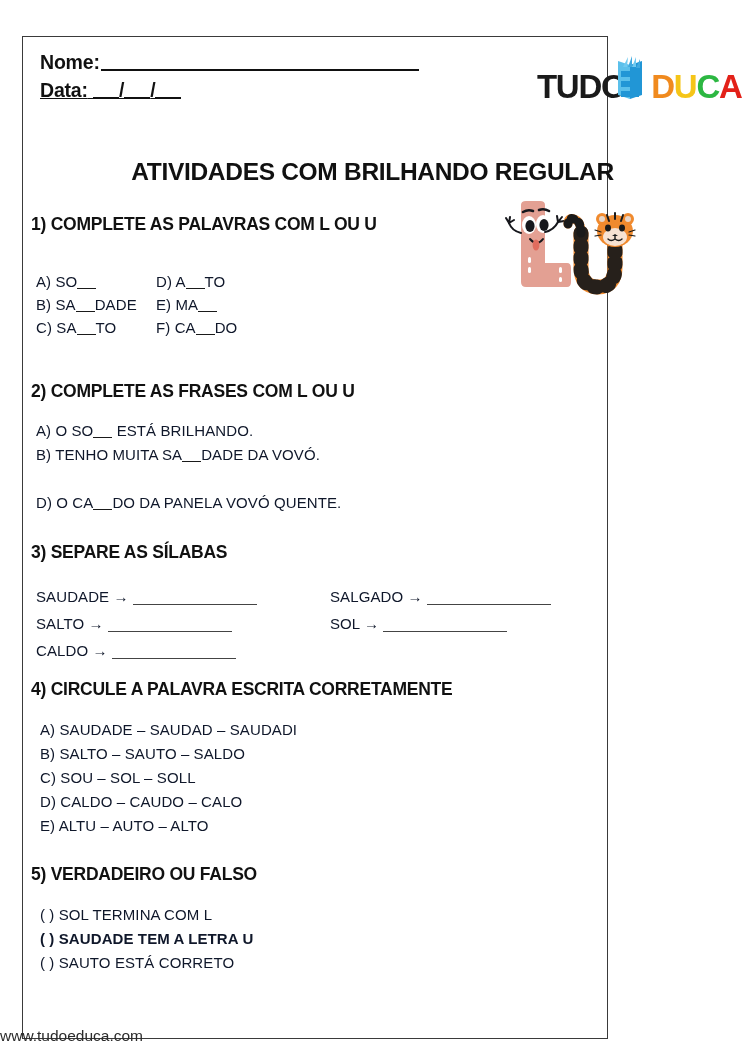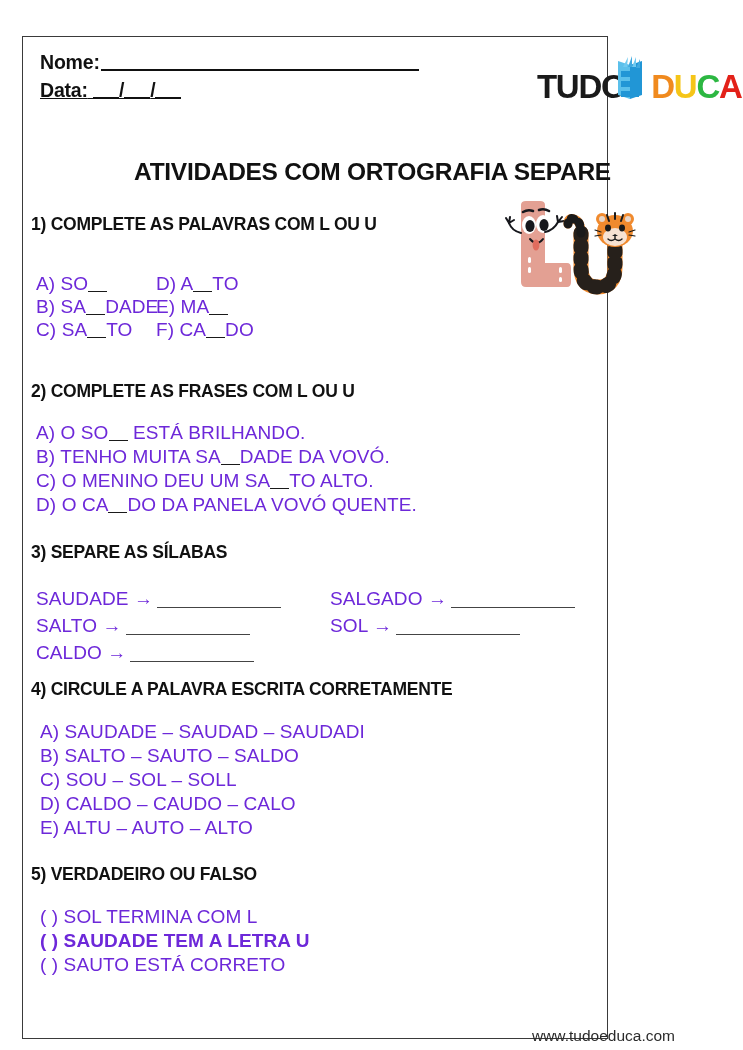--- a/index.html
+++ b/index.html
@@ -108,22 +108,22 @@
   .section-head {
     position: absolute;
     font-size: 17.5px;
     font-weight: bold;
     color: #111111;
     letter-spacing: -0.25px;
     white-space: nowrap;
   }
   .body-line {
     position: absolute;
-    font-size: 19px;
-    color: #6d28d9;
+    font-size: 15px;
+    color: #0f172a;
     letter-spacing: 0.1px;
     white-space: nowrap;
   }
   .blank-inline {
     display: inline-block;
     width: 19px;
     border-bottom: 1.6px solid #1a1a1a;
     vertical-align: -2px;
   }
   .answer-line {
@@ -142,21 +142,21 @@
     width: 150px;
     height: 105px;
   }
 
   
   .footer {
     position: absolute;
     left: 0;
     top: 1027px;
     width: 675px;
-    text-align: right;
+    text-align: left;
     font-size: 15.5px;
     color: #2b2b2b;
   }
 </style>
 </head>
 <body>
 
 <div class="page">
   <div class="sheet-border">
 
@@ -178,21 +178,21 @@
           <path d="M19 1 L15 12 L19 12 Z" fill="#3FA9E0"></path>
           <path d="M23 2 L19 12 L23 12 Z" fill="#6FC9F0"></path>
           <path d="M27 4 L23 13 L27 13 Z" fill="#3FA9E0"></path>
           <rect x="8" y="16" width="18" height="6" fill="#2196D6"></rect>
           <rect x="8" y="26" width="14" height="6" fill="#2196D6"></rect>
           <rect x="8" y="36" width="18" height="6" fill="#2196D6"></rect>
         </svg>
       </div>
     </div>
 
-    <div class="title" style="left:-22px;">ATIVIDADES COM ORTOGRAFIA SEPARE</div>
+    <div class="title" style="left:-22px;">ATIVIDADES COM BRILHANDO REGULAR</div>
 
     <div class="illo">
       <svg viewBox="0 0 150 105" width="150" height="105">
 
         <g>
           <path d="M30 6 q0 -4 5 -4 h14 q5 0 5 4 v58 h22 q4 0 4 5 v14 q0 5 -4 5 h-41 q-5 0 -5 -5 Z" fill="#E3A093"></path>
           <ellipse cx="38" cy="26" rx="7" ry="9" fill="#ffffff"></ellipse>
           <ellipse cx="52" cy="25" rx="7" ry="9" fill="#ffffff"></ellipse>
           <ellipse cx="39" cy="27" rx="4.6" ry="6" fill="#16171c"></ellipse>
           <ellipse cx="53" cy="26" rx="4.6" ry="6" fill="#16171c"></ellipse>
@@ -253,23 +253,20 @@
       <span>F) CA</span><span class="blank-inline"></span><span>DO</span>
     </div>
 
     <div class="section-head" style="left:8px; top:344px;">2) COMPLETE AS FRASES COM L OU U</div>
     <div class="body-line" style="left:13px; top:385px;">
       <span>A) O SO</span><span class="blank-inline"></span><span> ESTÁ BRILHANDO.</span>
     </div>
     <div class="body-line" style="left:13px; top:409px;">
       <span>B) TENHO MUITA SA</span><span class="blank-inline"></span><span>DADE DA VOVÓ.</span>
     </div>
-    <div class="body-line" style="left:13px; top:433px;">
-      <span>C) O MENINO DEU UM SA</span><span class="blank-inline"></span><span>TO ALTO.</span>
-    </div>
     <div class="body-line" style="left:13px; top:457px;">
       <span>D) O CA</span><span class="blank-inline"></span><span>DO DA PANELA VOVÓ QUENTE.</span>
     </div>
 
     <div class="section-head" style="left:8px; top:505px;">3) SEPARE AS SÍLABAS</div>
     <div class="body-line" style="left:13px; top:551px;">
       <span>SAUDADE</span>
       <span>→</span><span class="answer-line"></span>
     </div>
     <div class="body-line" style="left:13px; top:578px;">

